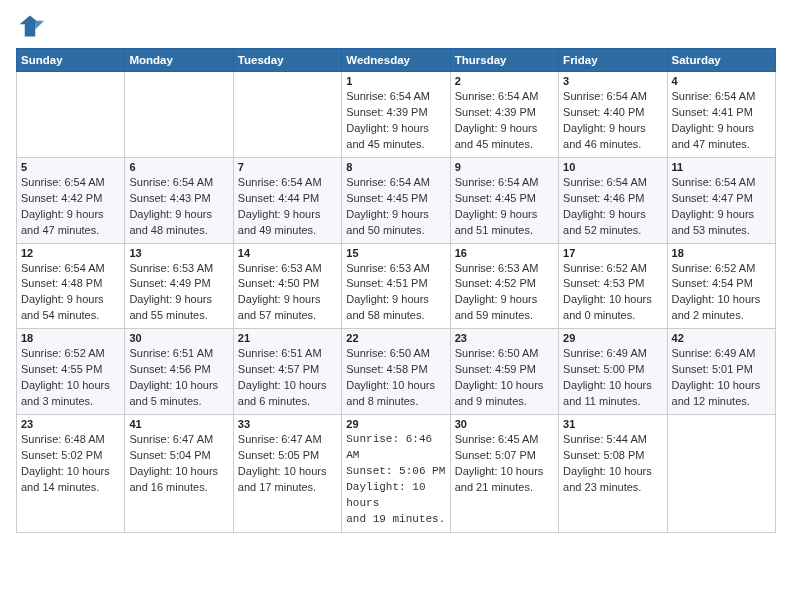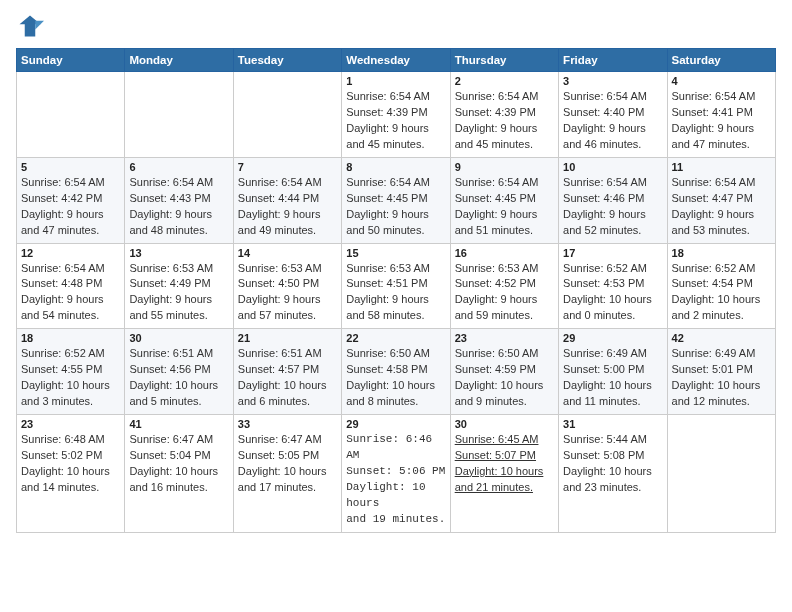--- a/index.html
+++ b/index.html
@@ -350,21 +350,21 @@
           </td>
           <td>
             <span class="day-num">29</span>
             <div class="day-info" style="white-space: pre-line; font-family: Liberation Mono, monospace;">Sunrise: 6:46 AM
 Sunset: 5:06 PM
 Daylight: 10 hours
 and 19 minutes.</div>
           </td>
           <td>
             <span class="day-num">30</span>
-            <div class="day-info" style="white-space: pre-line; text-decoration: underline;">Sunrise: 6:45 AM
+            <div class="day-info" style="white-space: pre-line;">Sunrise: 6:45 AM
 Sunset: 5:07 PM
 Daylight: 10 hours
 and 21 minutes.</div>
           </td>
           <td>
             <span class="day-num">31</span>
             <div class="day-info" style="white-space: pre-line;">Sunrise: 5:44 AM
 Sunset: 5:08 PM
 Daylight: 10 hours
 and 23 minutes.</div>

